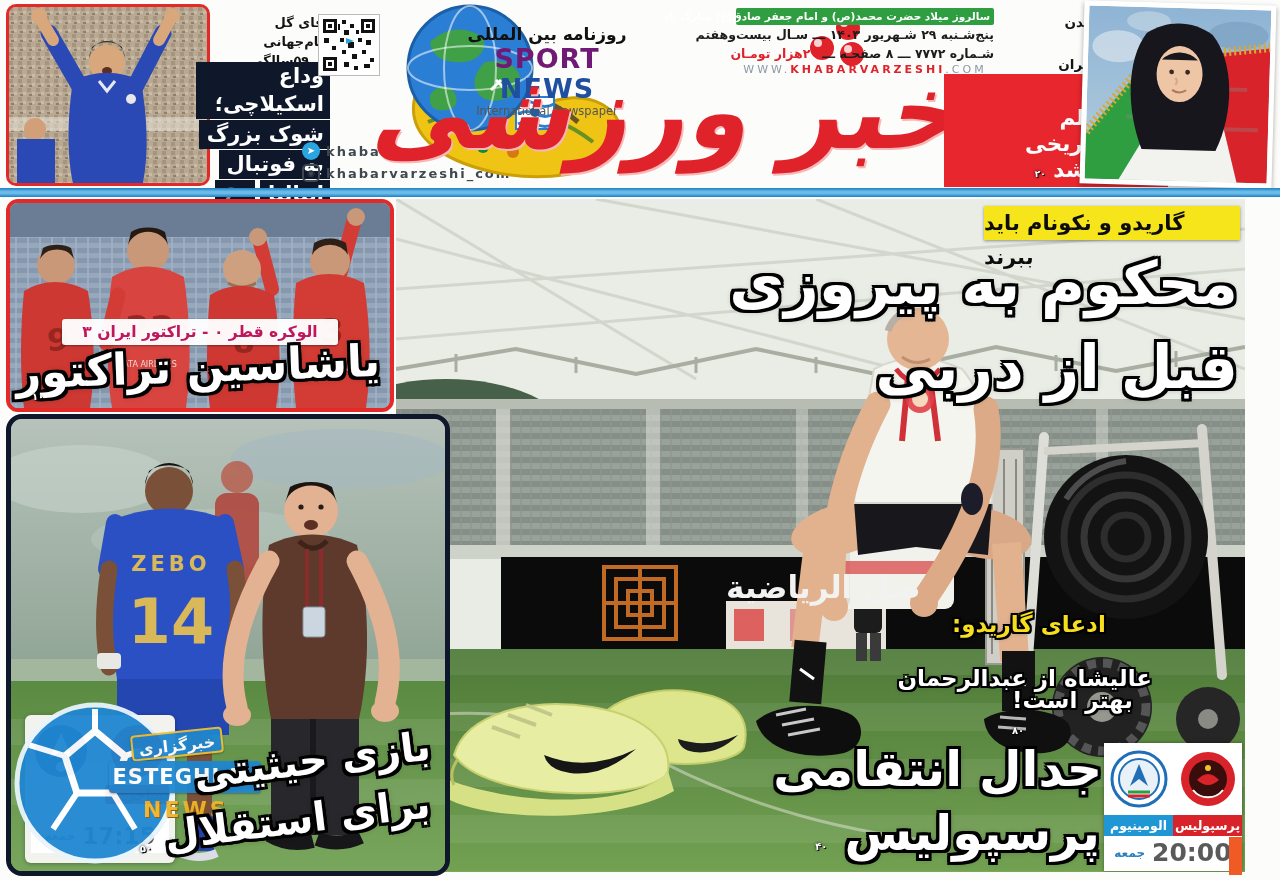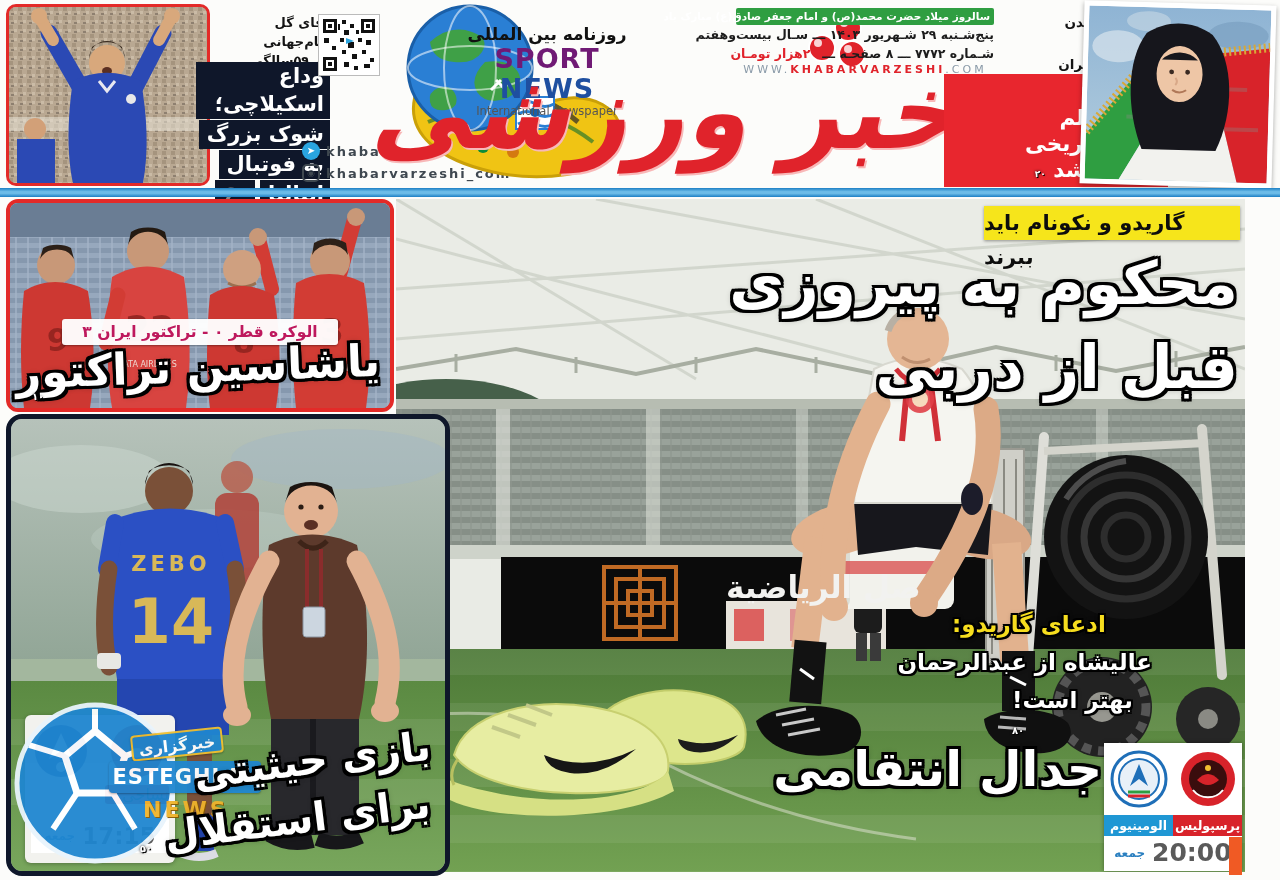--- a/index.html
+++ b/index.html
@@ -398,28 +398,32 @@
 
     
     <div class="abs rtl kicker-yellow" style="left:588px; top:7px; width:256px; height:34px;">گاریدو و نکونام باید ببرند</div>
 
     
     <div class="abs rtl ol3" style="left:390px; top:44px; width:452px; text-align:left; font-size:60px; line-height:80px; white-space:nowrap;">محکوم به پیروزی</div>
     <div class="abs rtl ol3" style="left:510px; top:128px; width:332px; text-align:left; font-size:60px; line-height:80px; white-space:nowrap;">قبل از دربی</div>
 
     
     <div class="abs rtl oly" style="left:556px; top:412px; width:200px; text-align:left; font-size:23px;">ادعای گاریدو:</div>
-    <div class="abs rtl ol2" style="left:540px; top:450px; width:216px; text-align:left; font-size:23px; white-space:nowrap;">عالیشاه از عبدالرحمان</div>
+    <div class="abs rtl ol2" style="left:540px; top:466px; width:216px; text-align:left; font-size:23px; white-space:nowrap;">عالیشاه از عبدالرحمان</div>
     <div class="abs rtl ol2" style="left:616px; top:488px; width:140px; text-align:left; font-size:23px;">
       <span>بهتر است!</span>
       <span class="page-ref">۸۰</span>
     </div>
 
     
     <div class="abs rtl ol3" style="left:386px; top:542px; width:320px; text-align:left; font-size:49px; white-space:nowrap;">جدال انتقامی</div>
+    <div class="abs rtl ol3" style="left:446px; top:606px; width:258px; text-align:left; font-size:49px; white-space:nowrap;">
+      <span>پرسپولیس</span>
+      <span class="page-ref">۴۰</span>
+    </div>
 
     
     <div class="abs fixture" style="left:708px; top:544px; width:138px; height:128px;">
       <div class="cell">
         <div class="logo-area">
           <svg width="58" height="58" viewBox="0 0 58 58">
             <circle cx="29" cy="29" r="27" fill="#d8232a"></circle>
             <circle cx="29" cy="29" r="19" fill="#3a0d0d"></circle>
             <path d="M18,30 q11,-12 22,0 q-11,10 -22,0 z" fill="#d8232a"></path>
             <circle cx="29" cy="18" r="3" fill="#f0c030"></circle>

